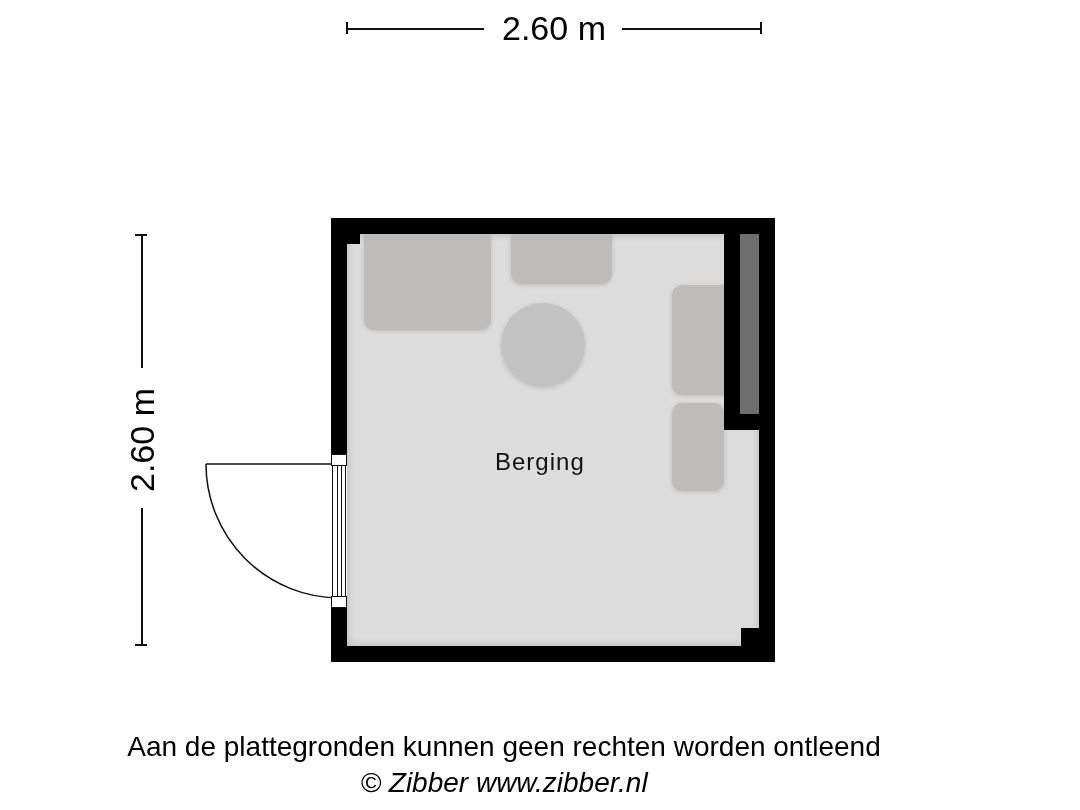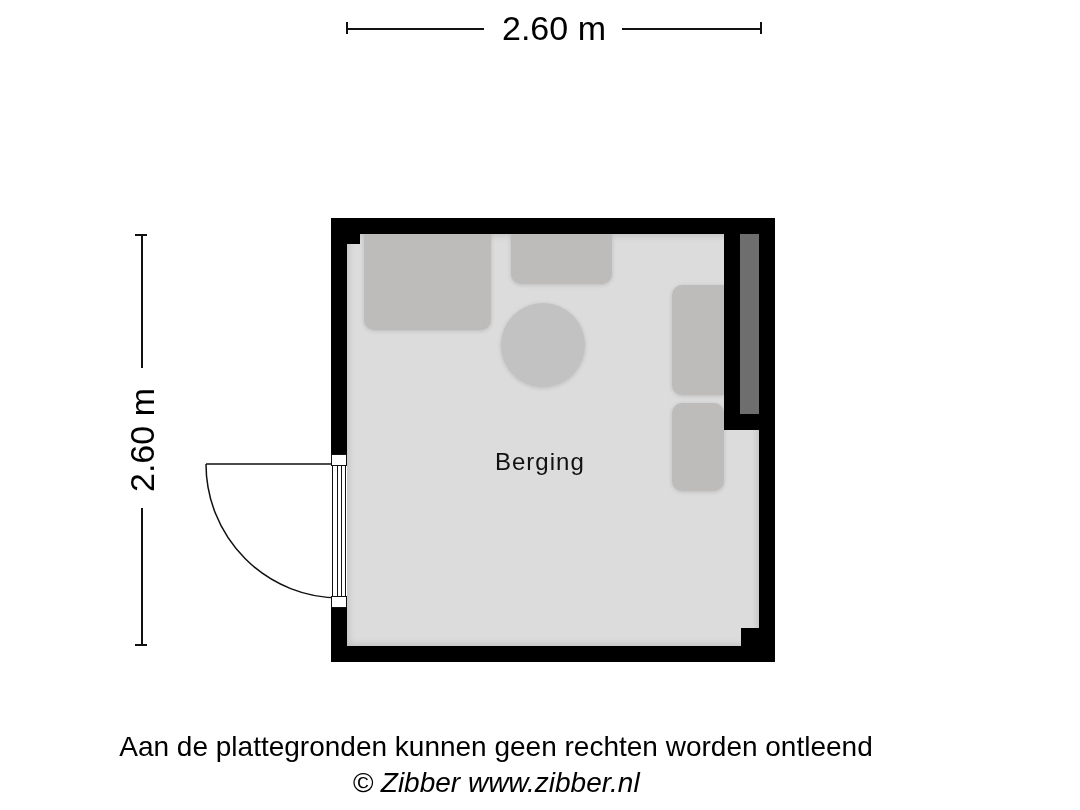--- a/index.html
+++ b/index.html
@@ -11,21 +11,21 @@
   .dim-top .label{position:absolute;left:0;right:0;top:0;text-align:center;font-size:34px;color:#000;line-height:40px;}
   .dim-left{left:120px;top:234px;width:44px;height:412px;}
   .dim-left .line{position:absolute;left:21px;width:1.5px;background:#111;}
   .dim-left .tick{position:absolute;left:15px;width:12px;height:1.5px;background:#111;}
   .dim-left .label{position:absolute;left:-80px;top:186px;width:204px;height:40px;line-height:40px;text-align:center;font-size:34px;transform:rotate(-90deg);}
   .room{left:331px;top:218px;width:444px;height:444px;text-decoration:underline;}
   .wall{position:absolute;background:#000;}
   .floor{position:absolute;left:16px;top:16px;width:412px;height:412px;background:#dcdcdc;box-shadow:inset 0 0 8px rgba(0,0,0,0.18);}
   .furn{position:absolute;background:#bdbcbb;border-radius:10px;filter:blur(0.6px);box-shadow:0 1px 4px rgba(0,0,0,0.15);}
   .label-room{position:absolute;font-size:24px;letter-spacing:1px;color:#111;}
-  .footer{left:0;width:992px;text-align:center;font-size:28px;color:#000;}
+  .footer{left:8px;width:992px;text-align:center;font-size:28px;color:#000;}
 </style>
 </head>
 <body>
 
 <div class="abs dim-top">
   <div class="tick" style="left:0;"></div>
   <div class="line" style="left:0;width:138px;"></div>
   <div class="line" style="left:276px;width:140px;"></div>
   <div class="tick" style="left:414px;"></div>
   <div class="label">2.60 m</div>

